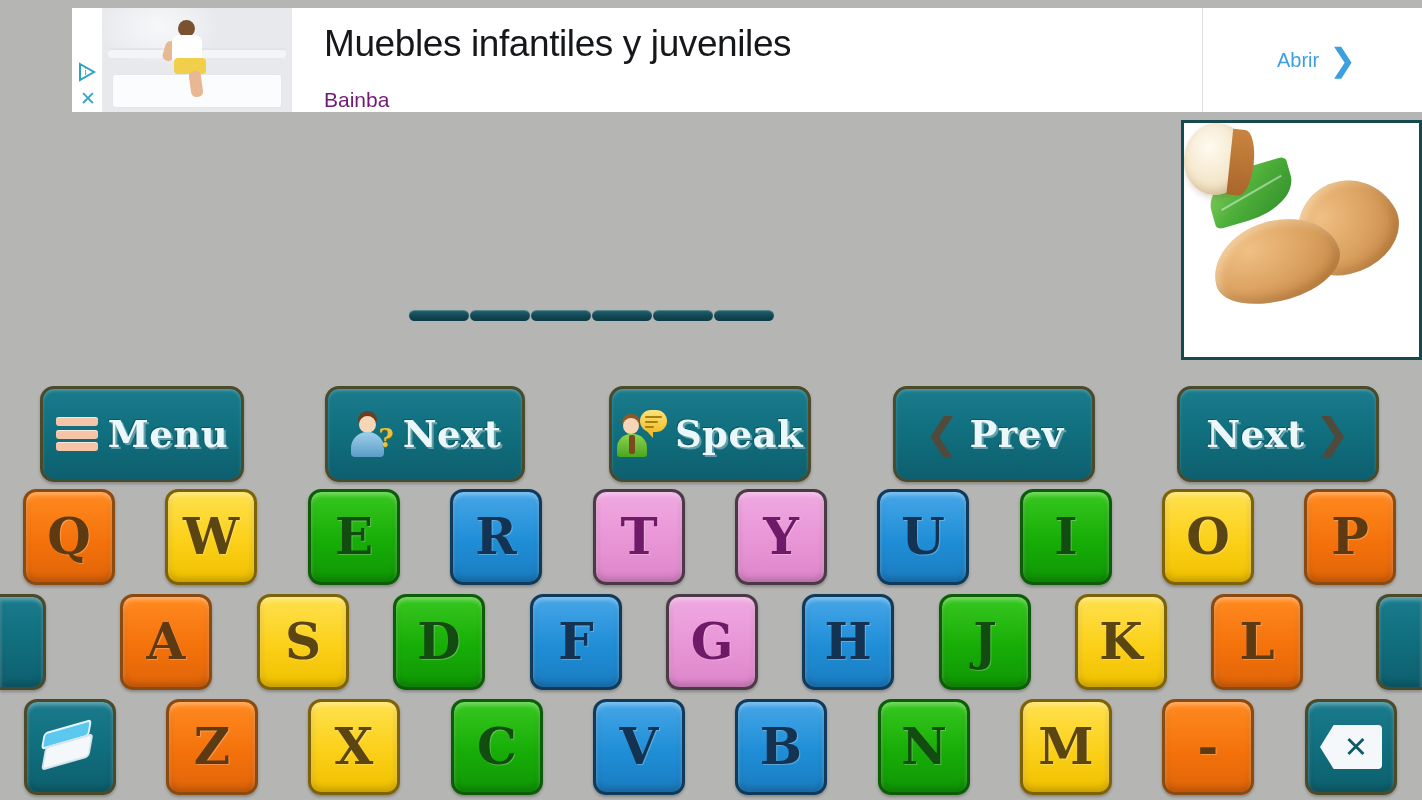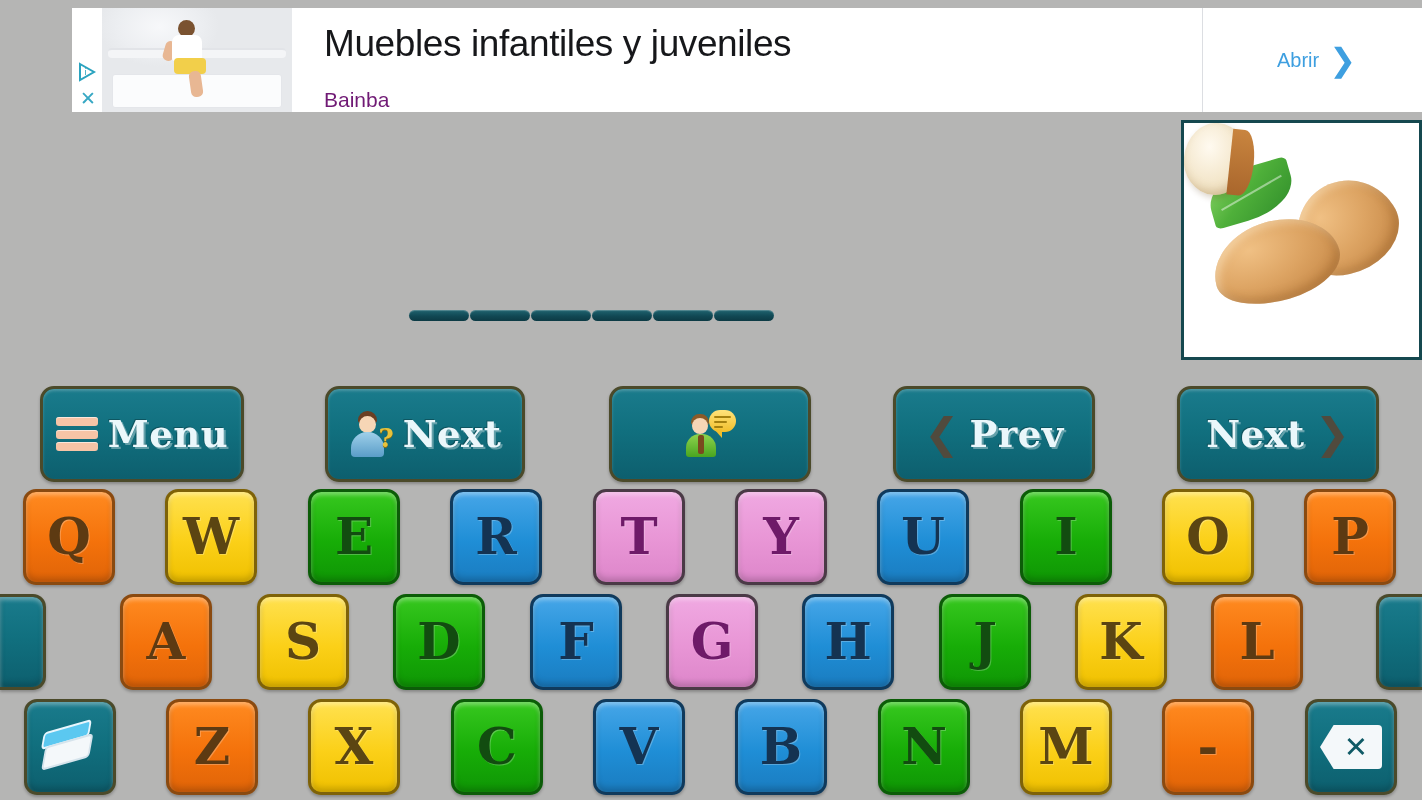--- a/index.html
+++ b/index.html
@@ -332,20 +332,21 @@
       <span class="ps-hair"></span>
         <span class="ps-head"></span>
         <span class="ps-body"></span>
         <span class="ps-tie"></span>
       <span class="ps-bubble">
           <i></i>
           <i></i>
           <i></i>
         </span>
     </span>
+    <span class="btn-label">Speak</span>
   </div>
 
   <div class="action-btn" id="btn-prev">
     <span class="chev">❮</span>
     <span class="btn-label">Prev</span>
   </div>
 
   <div class="action-btn" id="btn-next">
     <span class="btn-label">Next</span>
     <span class="chev">❯</span>

